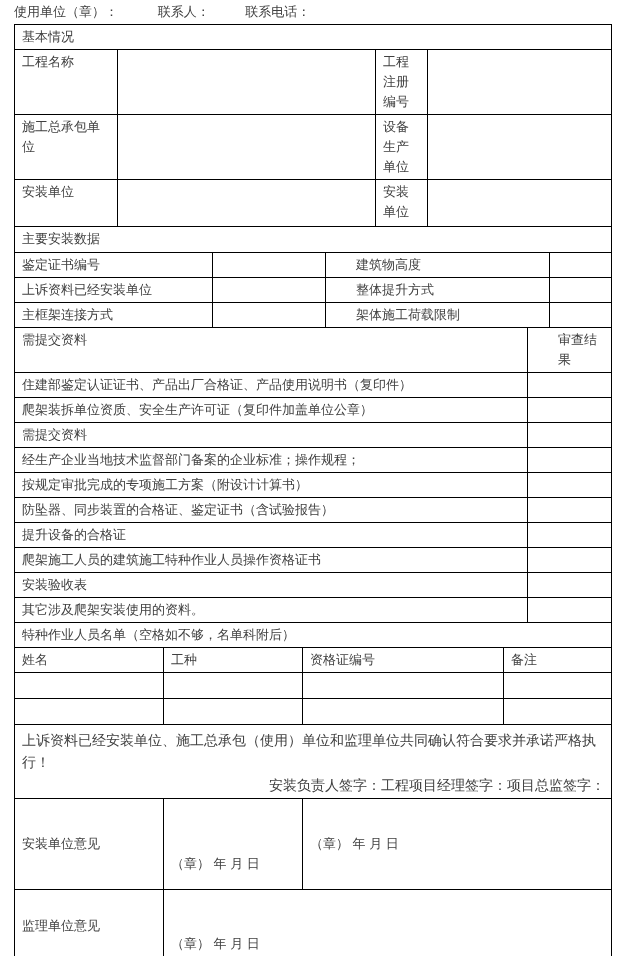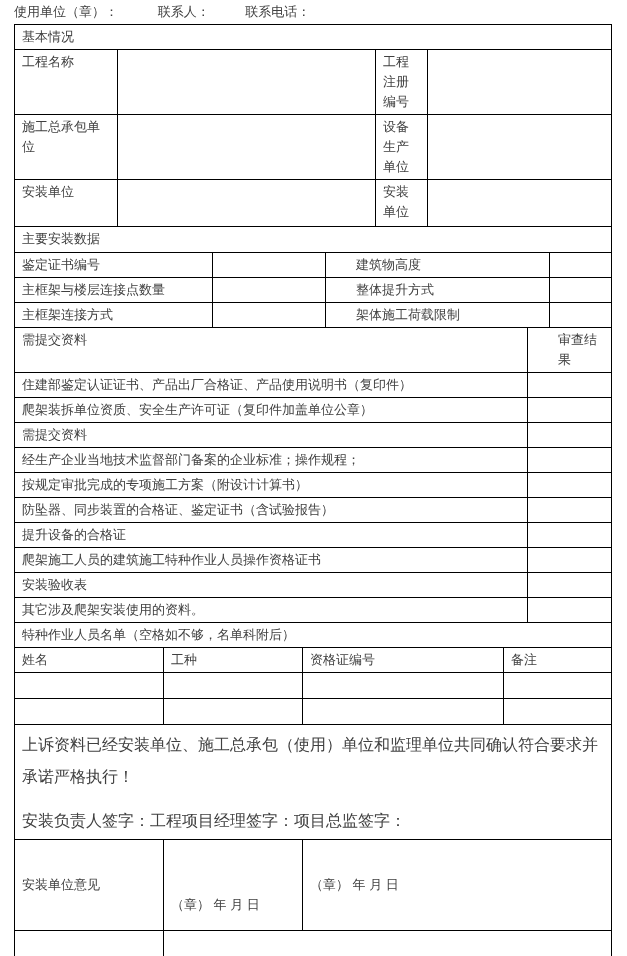--- a/index.html
+++ b/index.html
@@ -27,22 +27,22 @@
   .c200{flex:0 0 200px;} .grow{flex:1 1 auto;min-width:0;}
   
   .h21{min-height:21px;} .h44{min-height:44px;} .h46{min-height:46px;}
   .h25{min-height:25px;} .h23{min-height:23px;gap:23px;} .h22{min-height:22px;}
   .h62{min-height:62px;} .h90{min-height:90px;} .h71{min-height:71px;}
   .h70{min-height:70px;}
   
   .vcenter{display:flex;align-items:center;}
   .sealBottom{display:flex;flex-direction:column;justify-content:flex-end;padding-bottom:15px;}
   .sealBottomSm{display:flex;flex-direction:column;justify-content:flex-end;padding-bottom:7px;}
-  .confirm{font-size:16px;line-height:32px;padding-top:4px;}
-  .confirm .sig{margin-top:12px;}
+  .confirm{font-size:14px;line-height:22px;padding-top:4px;}
+  .confirm .sig{margin-top:1px;text-align:right;}
   .safety-content div{line-height:22px;}
   .safety-content{padding-top:4px;}
   .wrapcell{word-break:break-all;}
 </style>
 </head>
 <body>
 
 <div class="page">
 
   <div class="top-line">
@@ -83,21 +83,21 @@
     </div>
 
     <div class="row h23">
       <div class="cell c198">鉴定证书编号</div>
       <div class="cell c90"></div>
       <div class="cell c201">建筑物高度</div>
       <div class="cell grow"></div>
     </div>
 
     <div class="row h23">
-      <div class="cell c198">主框架与楼层连接点数量</div>
+      <div class="cell c198">上诉资料已经安装单位</div>
       <div class="cell c90"></div>
       <div class="cell c201">整体提升方式</div>
       <div class="cell grow"></div>
     </div>
 
     <div class="row h23">
       <div class="cell c198">主框架连接方式</div>
       <div class="cell c90"></div>
       <div class="cell c201">架体施工荷载限制</div>
       <div class="cell grow"></div>

